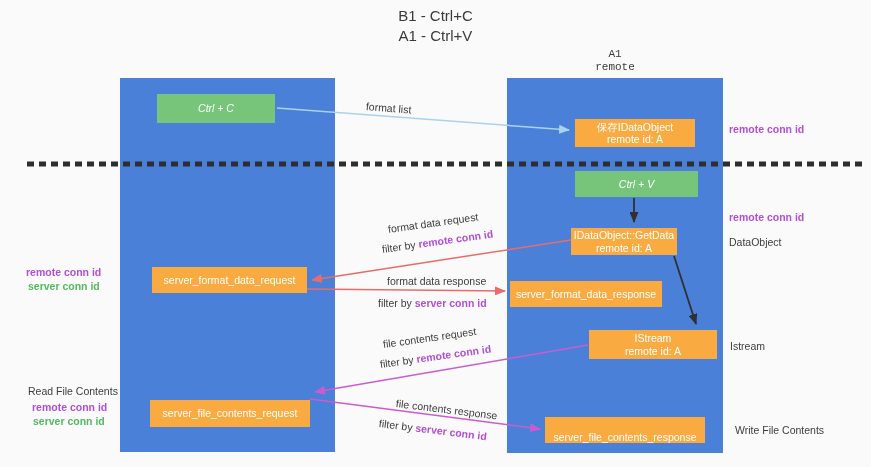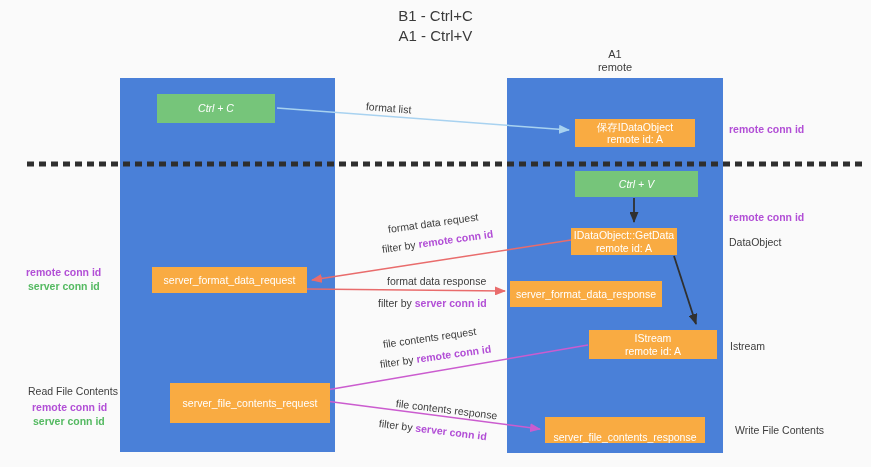--- a/index.html
+++ b/index.html
@@ -23,21 +23,21 @@
 </head>
 <body>
 
 <div id="canvas">
 
   <div class="abs title">
     <div>B1 - Ctrl+C</div>
     <div>A1 - Ctrl+V</div>
   </div>
 
-  <div class="abs lane-header" style="left:507px;width:216px;">
+  <div class="abs lane-header" style="left:507px;width:216px;font-family:Liberation Mono, monospace;">
     <div>A1</div>
     <div>remote</div>
   </div>
 
   <div class="abs lane" style="left:120px;width:215px;height:374px;"></div>
   <div class="abs lane" style="left:507px;width:216px;height:375px;"></div>
 
   <svg class="arrows" width="871" height="467" viewBox="0 0 871 467">
     <defs>
       <marker id="ah-blue" markerUnits="userSpaceOnUse" markerWidth="11" markerHeight="9" refX="10" refY="4.5" orient="auto">
@@ -87,21 +87,21 @@
 
   <div class="abs node orange" style="left:510px;top:281px;width:152px;height:26px;">
     <div>server_format_data_response</div>
   </div>
 
   <div class="abs node orange" style="left:589px;top:330px;width:128px;height:29px;">
     <div>IStream</div>
     <div>remote id: A</div>
   </div>
 
-  <div class="abs node orange" style="left:150px;top:383px;width:160px;height:40px;margin-left:20px;">
+  <div class="abs node orange" style="left:150px;top:400px;width:160px;height:27px;">
     <div>server_file_contents_request</div>
   </div>
 
   <div class="abs node orange" style="left:545px;top:417px;width:160px;height:26px;justify-content:flex-end;">
     <div>server_file_contents_response</div>
   </div>
 
   <div class="lbl rot-fl" style="left:366px;top:100px;">format list</div>
 
   <div class="lbl rot-neg" style="left:388px;top:223px;">format data request</div>

